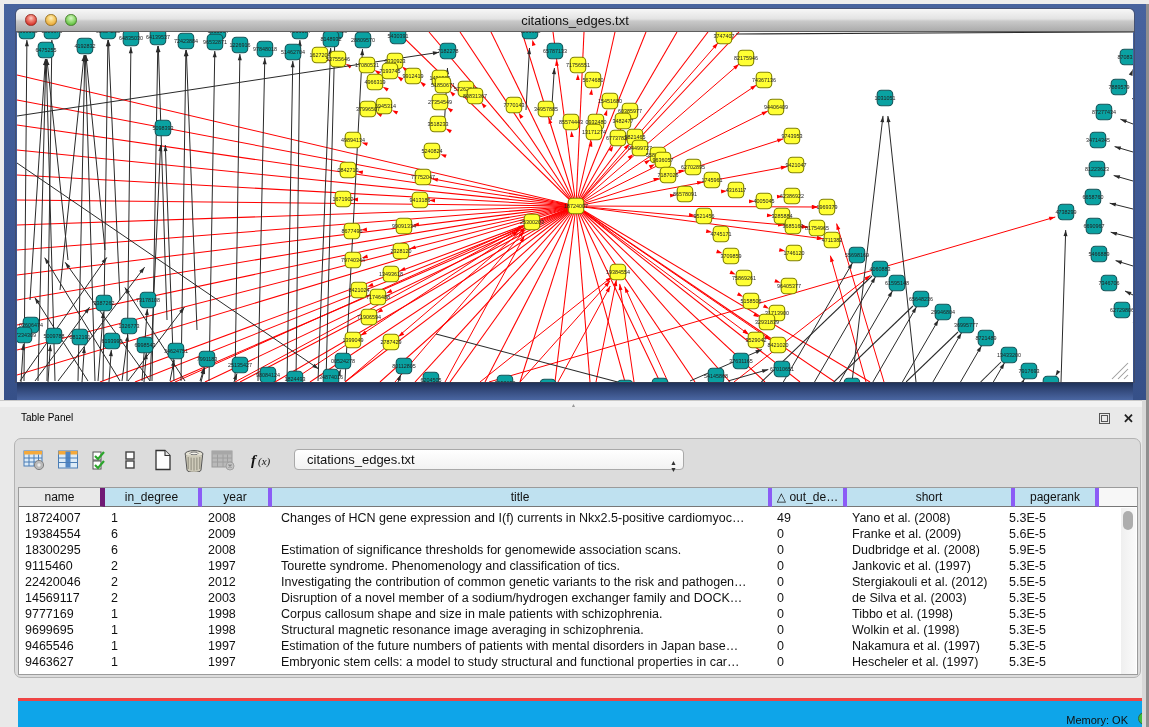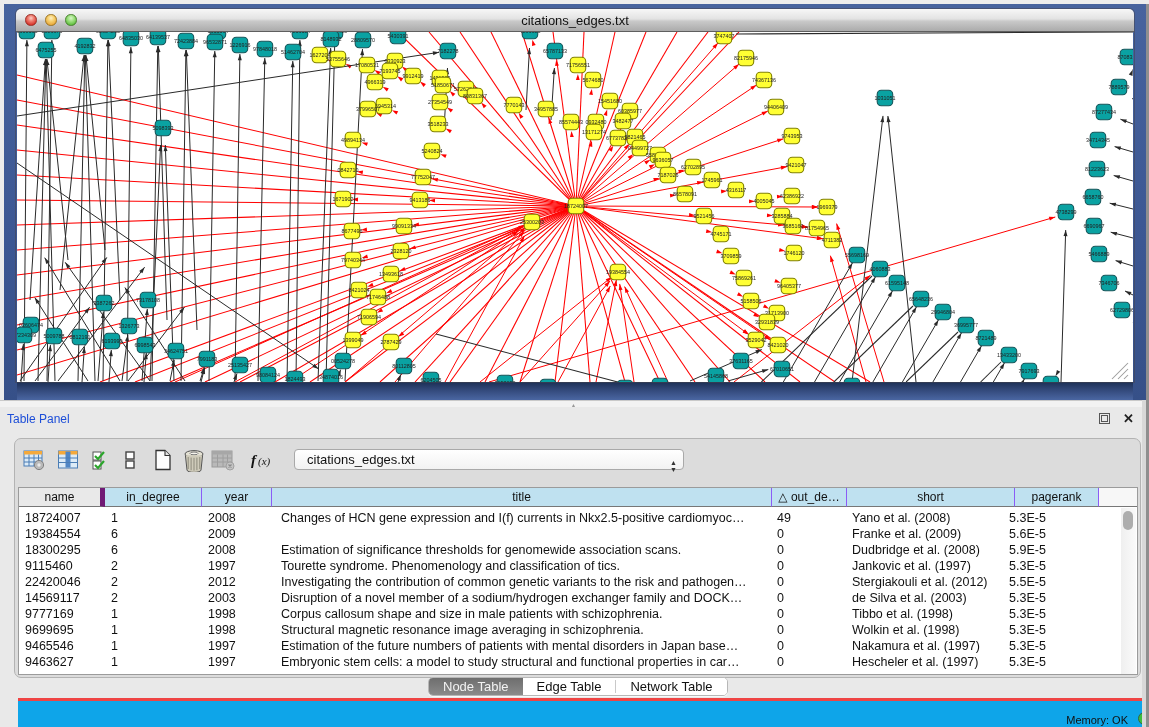--- a/index.html
+++ b/index.html
@@ -17,34 +17,34 @@
 #tlr{left:9.2px;background:radial-gradient(circle at 50% 32%,#FBCDC4 0%,#EE7E72 35%,#D93A30 75%,#B01D14 100%);border:1px solid #9A2B22}
 #tly{left:29.2px;background:radial-gradient(circle at 50% 32%,#FDEFC3 0%,#F6CE6B 40%,#E9A83C 80%,#C98C1E 100%);border:1px solid #9D7420}
 #tlg{left:49.2px;background:radial-gradient(circle at 50% 32%,#D8F5C8 0%,#9ADF7C 40%,#5FBE3E 80%,#3F9422 100%);border:1px solid #47812D}
 #graph{position:absolute;left:1px;top:23px;width:1116px;height:350px;background:#fff;overflow:hidden}
 #grayR{position:absolute;right:0;top:4px;width:3px;height:723px;background:#8F8F8F}
 #grayR2{position:absolute;right:3px;top:400px;width:4px;height:327px;background:#D8D8D8}
 #divider{position:absolute;left:0;top:400px;width:1149px;height:7px;background:#F2F2F2;border-top:1px solid #C9C9C9}
 #caret{position:absolute;left:570px;top:402px;font-size:7px;color:#999}
 #tp{position:absolute;left:0;top:407px;width:1146px;height:320px;background:#E9E9E9}
 #tphead{position:absolute;left:0;top:0;width:100%;height:24px;background:#E9E9E9}
-#tptitle{position:absolute;left:7px;top:5px;font-size:12px;color:#1d4ed8}
+#tptitle{position:absolute;left:21px;top:5px;font-size:10px;color:#000000}
 #tpfloat{position:absolute;right:36px;top:6px;width:11px;height:11px;border:1.4px solid #555}
 #tpfloat:before{content:"";position:absolute;left:1px;top:1px;width:5px;height:5px;border:1.2px solid #555}
 #tpx{position:absolute;right:12px;top:4px;font-size:13px;font-weight:bold;color:#222}
 #panel{position:absolute;left:14px;top:31px;width:1127px;height:240px;background:#DCDCDC;
  border:1px solid #B3B3B3;border-radius:7px}
 #toolbar{position:absolute;left:6px;top:8px;height:28px;width:1100px}
 .ic{position:absolute;top:2px}
 #combo{position:absolute;left:273px;top:2px;width:390px;height:21px;background:linear-gradient(180deg,#FFFFFF,#F2F2F2);
  border:1px solid #A9A9A9;border-radius:4px;font-size:13px;color:#111;line-height:19px;padding-left:12px}
 #tablewrap{position:absolute;left:3px;top:48px;width:1120px;height:188px;background:#fff;
  border:1px solid #9B9B9B;overflow:hidden}
 #thead{position:absolute;left:0;top:0;height:19px;width:1200px}
-.th{position:absolute;top:0;height:19px;background:#BFE1F0;border-right:1px solid #8b5cf6;
+.th{position:absolute;top:0;height:19px;background:#BFE1F0;border-right:4px solid #8b5cf6;
  border-bottom:1px solid #777;font-size:12px;color:#111;text-align:center;line-height:18px}
 #tbody{position:absolute;left:0;top:22px;width:1100px}
 .tr{position:relative;height:16px;font-size:12.5px;color:#111;white-space:nowrap}
 .tr div{position:absolute;top:0;line-height:16px}
 .c0{left:6px}.c1{left:92px}.c2{left:189px}.c3{left:262px;width:492px;overflow:hidden}.c4{left:758px}.c5{left:833px}.c6{left:990px}
 #vsb{position:absolute;right:1px;top:20px;width:15px;height:166px;background:linear-gradient(90deg,#EFEFEF,#FAFAFA)}
 #vsbthumb{position:absolute;left:2px;top:3px;width:10px;height:19px;background:#ADADAD;border-radius:5px}
 #tabs{position:absolute;left:413px;top:238px;height:19px;display:flex;border:1px solid #B7B7B7;
  border-radius:5px;overflow:hidden;background:#fff;box-shadow:0 1px 0 rgba(255,255,255,.7)}
 .tab{font-size:13px;line-height:18px;padding:0 14px;color:#111;background:#fff}
@@ -866,26 +866,20 @@
               <div class="c3">Embryonic stem cells: a model to study structural and functional properties in car…</div>
               <div class="c4">0</div>
               <div class="c5">Hescheler et al. (1997)</div>
               <div class="c6">5.3E‑5</div>
             </div>
           </div>
        <div id="vsb">
             <div id="vsbthumb"></div>
           </div>
      </div>
-     <div id="tabs">
-          <div class="tab tabsel">Node Table</div>
-          <div class="tab">Edge Table</div>
-          <div class="tabsep"></div>
-          <div class="tab">Network Table</div>
-        </div>
    </div>
  </div>
  <div id="status">
       <div id="mem">Memory: OK</div>
       <div id="memdot"></div>
     </div>
  <div id="grayR2"></div>
     <div id="grayR"></div>
 </div>
 </body></html>

